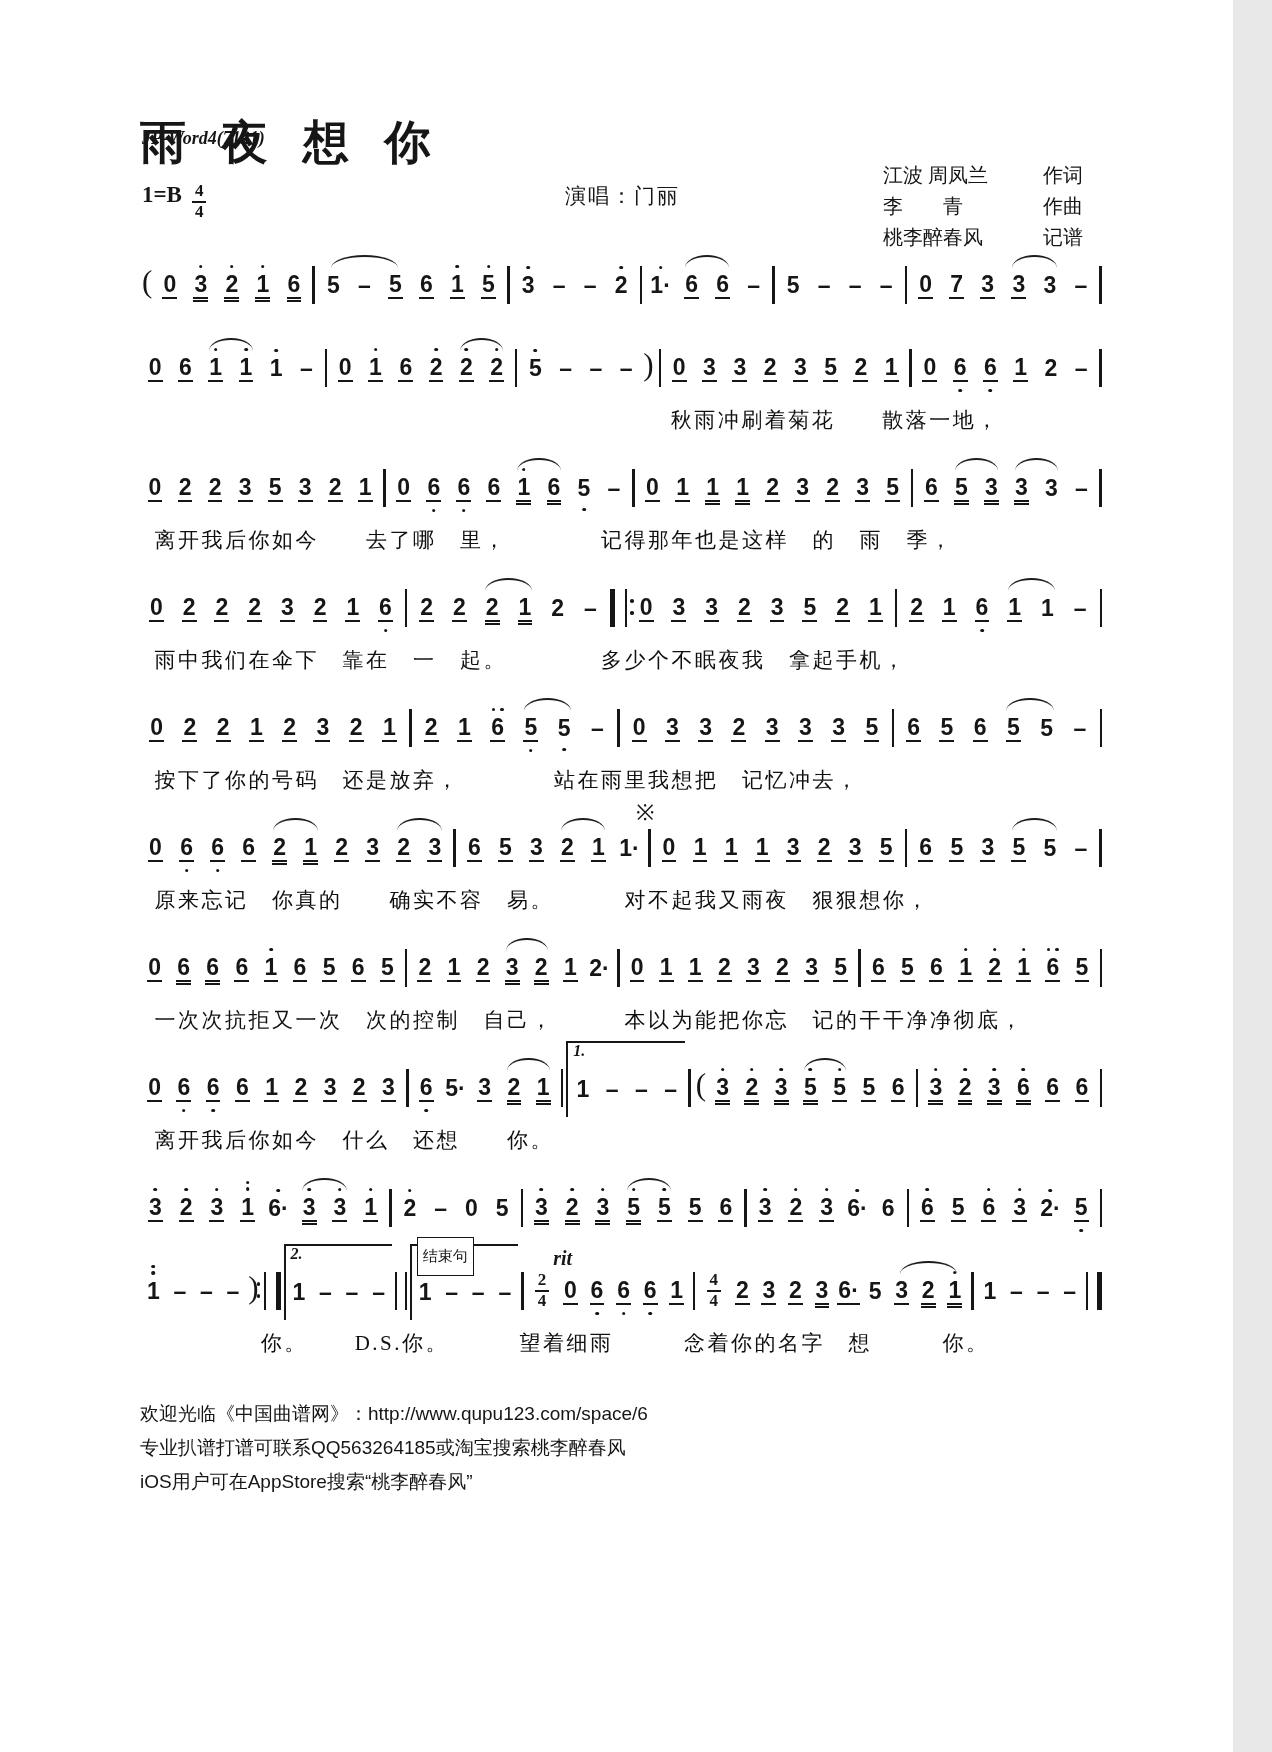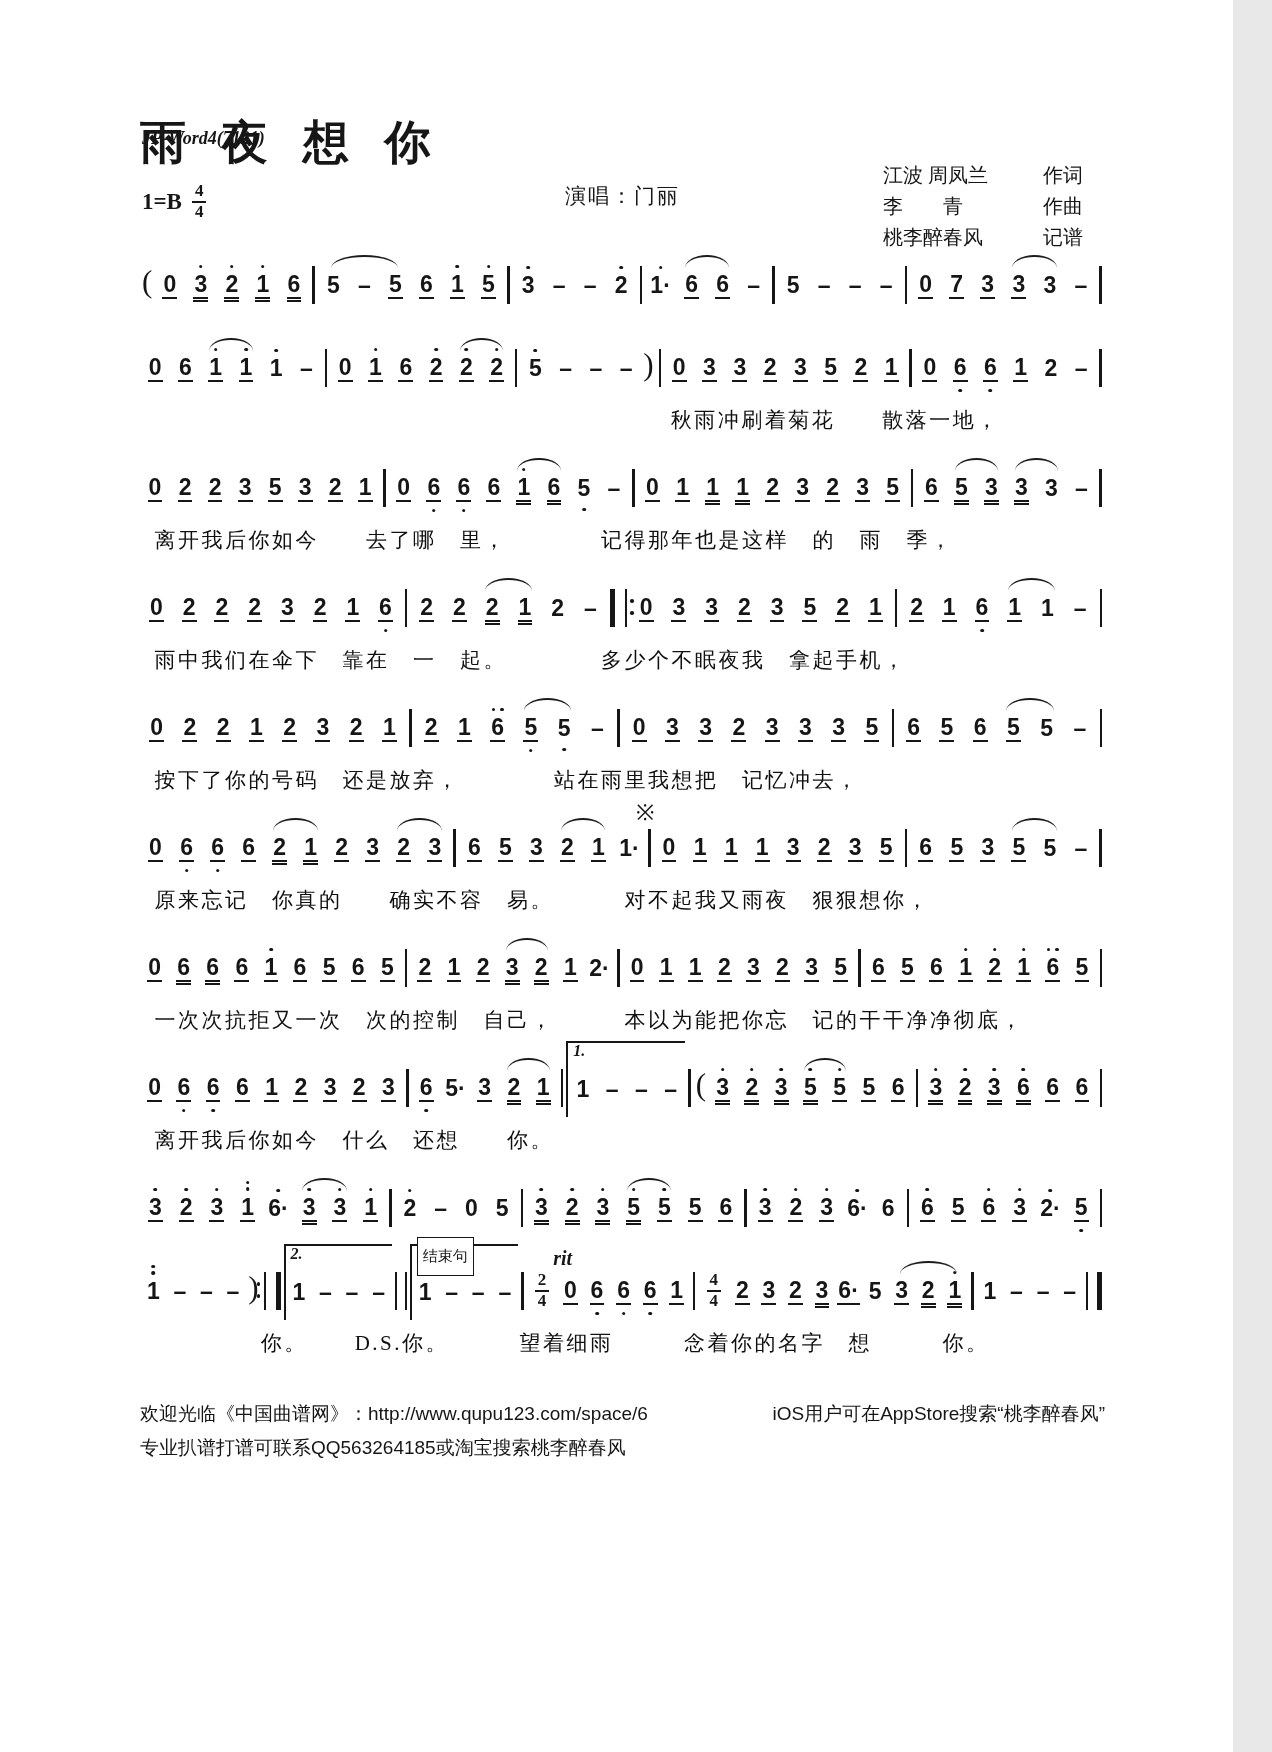--- a/index.html
+++ b/index.html
@@ -4,21 +4,21 @@
 <style>
   html,body{margin:0;padding:0;background:#e8e8e8;}
   .page{width:1233px;height:1752px;background:#ffffff;position:relative;box-sizing:border-box;
         padding:112px 128px 0 140px;font-family:"Liberation Sans",sans-serif;color:#161616;overflow:hidden;}
 
   .watermark{position:absolute;top:128px;left:142px;font:italic 700 18px "Liberation Serif",serif;}
   .title{text-align:left;font:700 46px "Liberation Serif",serif;letter-spacing:12px;white-space:pre;}
   .credits{position:absolute;top:160px;right:150px;width:200px;font:400 20px "Liberation Serif",serif;}
   .credit-row{display:flex;justify-content:space-between;line-height:1.55;}
   .mid-row{position:relative;height:44px;margin-top:8px;}
-  .keysig{position:absolute;left:2px;top:0;display:flex;align-items:center;gap:8px;font:700 23px "Liberation Serif",serif;}
+  .keysig{position:absolute;left:2px;top:0;display:flex;gap:8px;font:700 23px "Liberation Serif",serif;}
   .performer{text-align:center;font:400 21px "Liberation Serif",serif;letter-spacing:2px;}
 
   .tsig{display:flex;flex-direction:column;align-items:center;font:700 17px "Liberation Serif",serif;line-height:1.1;margin:0 2px;flex:0 0 auto;}
   .tsig .ta{border-bottom:2px solid #161616;padding:0 3px;}
   .tsig .tb{padding:0 3px;}
 
   .score{margin-top:30px;}
   .score-line{margin-bottom:25px;}
   .notes{display:flex;align-items:center;height:58px;width:100%;}
   .notes > *{flex:1 1 0;display:flex;justify-content:center;align-items:center;min-width:0;}
@@ -57,21 +57,21 @@
   .bracket{position:relative;border-top:2.2px solid #161616;border-left:2.2px solid #161616;
       height:76px;margin-top:-18px;padding-top:18px;box-sizing:border-box;align-self:center;}
   .bracket > *{flex:1 1 0;display:flex;justify-content:center;align-items:center;}
   .bracket-label{position:absolute;top:0px;left:5px;font:italic 700 16px "Liberation Serif",serif;line-height:1;flex:none !important;}
   .bracket-label.boxed{font:400 15px "Liberation Serif",serif;font-style:normal;border:1.5px solid #161616;padding:9px 5px;top:-9px;background:#fff;}
 
   .lyrics{font:400 21px "Liberation Serif",serif;color:#101010;letter-spacing:2.5px;white-space:pre;margin-top:9px;padding-left:1.5%;}
   .score-line:nth-child(2) .lyrics{padding-left:55%;}
   .score-line:nth-child(10) .lyrics{padding-left:12.5%;}
 
-  .footer{display:flex;justify-content:space-between;margin-top:40px;font:400 19px "Liberation Sans",sans-serif;}
+  .footer{display:flex;justify-content:flex-end;margin-top:40px;font:400 19px "Liberation Sans",sans-serif;flex-direction:column;}
   .footer .col{line-height:1.8;}
 </style>
 </head>
 <body>
 
 <div class="page">
 
   <div class="watermark">JP-Word4(7121)</div>
 
   <div class="title">雨 夜 想 你</div>

